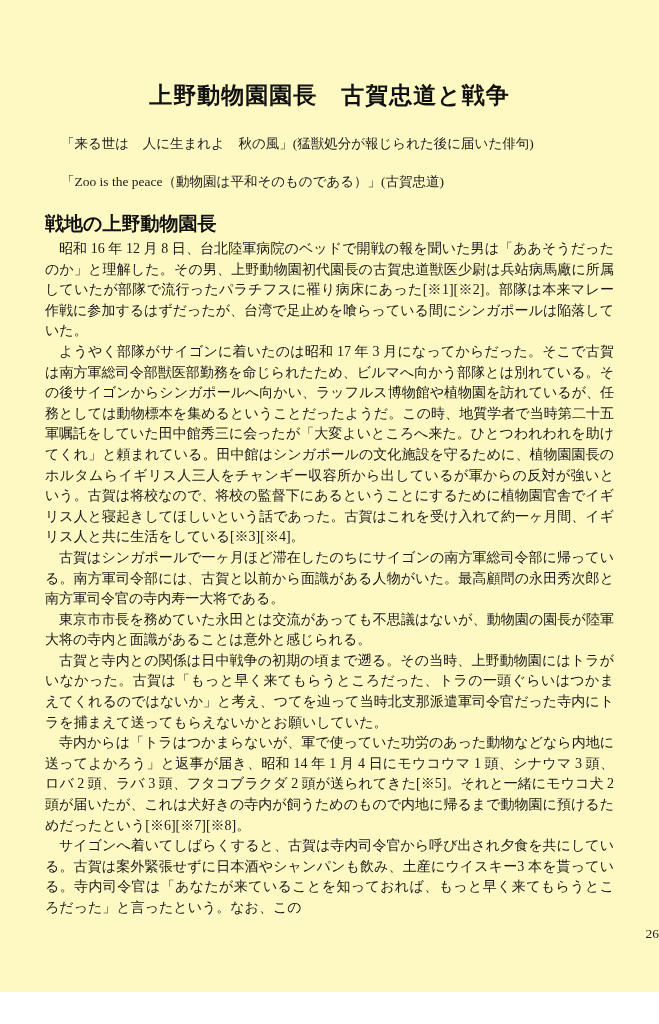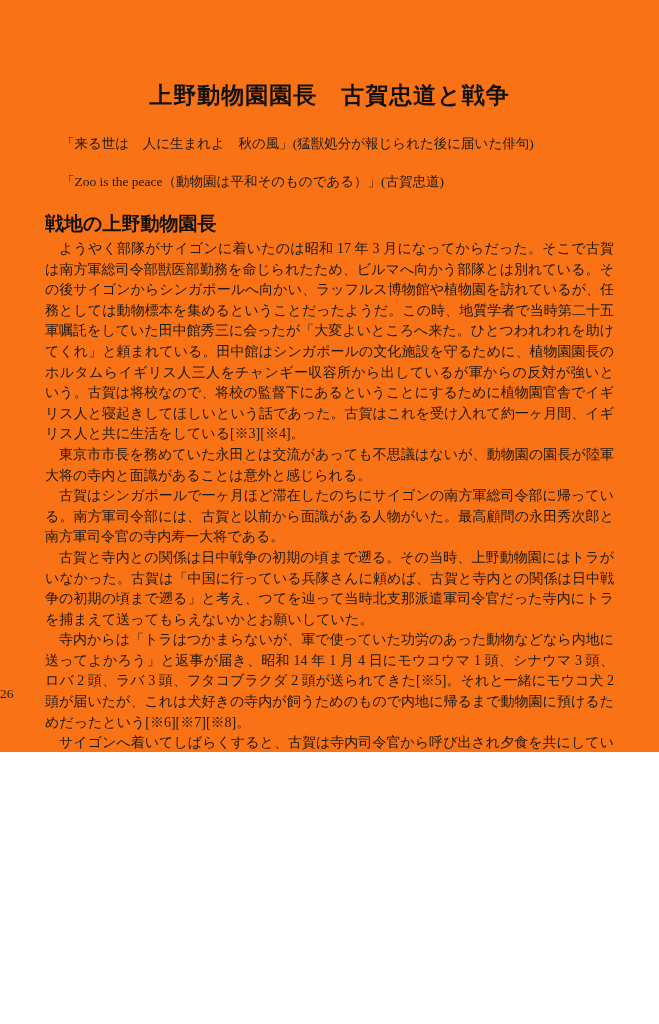--- a/index.html
+++ b/index.html
@@ -3,23 +3,23 @@
 <meta charset="utf-8">
 <style>
   html, body {
     margin: 0;
     padding: 0;
     background: #ffffff;
   }
   .page {
     position: relative;
     width: 659px;
-    height: 752px;
+    height: 992px;
     margin: 0 auto;
-    background: #f97316;
+    background: #fef9c3;
     color: #1a1a1a;
     font-family: "Liberation Serif", "DejaVu Serif", serif;
     overflow: hidden;
     box-sizing: border-box;
   }
   .content {
     padding: 0 45px;
   }
   .doc-title {
     margin: 0;
@@ -62,21 +62,21 @@
     line-height: 20.6px;
     text-align: justify;
     text-indent: 1em;
     color: #1a1a1a;
   }
   .page-number {
     position: absolute;
     bottom: 50px;
     left: 0;
     width: 100%;
-    text-align: left;
+    text-align: right;
     font-size: 13.5px;
     color: #222222;
   }
 </style>
 </head>
 <body>
 
 <div class="page">
   <div class="content">
 
@@ -84,24 +84,25 @@
 
 
     <div class="epigraphs">
       <p class="epigraph">「来る世は　人に生まれよ　秋の風」(猛獣処分が報じられた後に届いた俳句)</p>
       <p class="epigraph">「Zoo is the peace（動物園は平和そのものである）」(古賀忠道)</p>
     </div>
 
     <h2 class="section-heading">戦地の上野動物園長</h2>
 
     <div class="body-text">
+      <p>昭和 16 年 12 月 8 日、台北陸軍病院のベッドで開戦の報を聞いた男は「ああそうだったのか」と理解した。その男、上野動物園初代園長の古賀忠道獣医少尉は兵站病馬廠に所属していたが部隊で流行ったパラチフスに罹り病床にあった[※1][※2]。部隊は本来マレー作戦に参加するはずだったが、台湾で足止めを喰らっている間にシンガポールは陥落していた。</p>
       <p>ようやく部隊がサイゴンに着いたのは昭和 17 年 3 月になってからだった。そこで古賀は南方軍総司令部獣医部勤務を命じられたため、ビルマへ向かう部隊とは別れている。その後サイゴンからシンガポールへ向かい、ラッフルス博物館や植物園を訪れているが、任務としては動物標本を集めるということだったようだ。この時、地質学者で当時第二十五軍嘱託をしていた田中館秀三に会ったが「大変よいところへ来た。ひとつわれわれを助けてくれ」と頼まれている。田中館はシンガポールの文化施設を守るために、植物園園長のホルタムらイギリス人三人をチャンギー収容所から出しているが軍からの反対が強いという。古賀は将校なので、将校の監督下にあるということにするために植物園官舎でイギリス人と寝起きしてほしいという話であった。古賀はこれを受け入れて約一ヶ月間、イギリス人と共に生活をしている[※3][※4]。</p>
+      <p>古賀はシンガポールで一ヶ月ほど滞在したのちにサイゴンの南方軍総司令部に帰っている。南方軍司令部には、古賀と以前から面識がある人物がいた。最高顧問の永田秀次郎と南方軍司令官の寺内寿一大将である。</p>
       <p>東京市市長を務めていた永田とは交流があっても不思議はないが、動物園の園長が陸軍大将の寺内と面識があることは意外と感じられる。</p>
-      <p>古賀はシンガポールで一ヶ月ほど滞在したのちにサイゴンの南方軍総司令部に帰っている。南方軍司令部には、古賀と以前から面識がある人物がいた。最高顧問の永田秀次郎と南方軍司令官の寺内寿一大将である。</p>
-      <p>古賀と寺内との関係は日中戦争の初期の頃まで遡る。その当時、上野動物園にはトラがいなかった。古賀は「中国に行っている兵隊さんに頼めば、古賀と寺内との関係は日中戦争の初期の頃まで遡る」と考え、つてを辿って当時北支那派遣軍司令官だった寺内にトラを捕まえて送ってもらえないかとお願いしていた。</p>
+      <p>古賀と寺内との関係は日中戦争の初期の頃まで遡る。その当時、上野動物園にはトラがいなかった。古賀は「もっと早く来てもらうところだった、トラの一頭ぐらいはつかまえてくれるのではないか」と考え、つてを辿って当時北支那派遣軍司令官だった寺内にトラを捕まえて送ってもらえないかとお願いしていた。</p>
       <p>寺内からは「トラはつかまらないが、軍で使っていた功労のあった動物などなら内地に送ってよかろう」と返事が届き、昭和 14 年 1 月 4 日にモウコウマ 1 頭、シナウマ 3 頭、ロバ 2 頭、ラバ 3 頭、フタコブラクダ 2 頭が送られてきた[※5]。それと一緒にモウコ犬 2 頭が届いたが、これは犬好きの寺内が飼うためのもので内地に帰るまで動物園に預けるためだったという[※6][※7][※8]。</p>
       <p>サイゴンへ着いてしばらくすると、古賀は寺内司令官から呼び出され夕食を共にしている。古賀は案外緊張せずに日本酒やシャンパンも飲み、土産にウイスキー3 本を貰っている。寺内司令官は「あなたが来ていることを知っておれば、もっと早く来てもらうところだった」と言ったという。なお、この</p>
     </div>
 
   </div>
 
   <div class="page-number">26</div>
 </div>
 
 </body></html>

